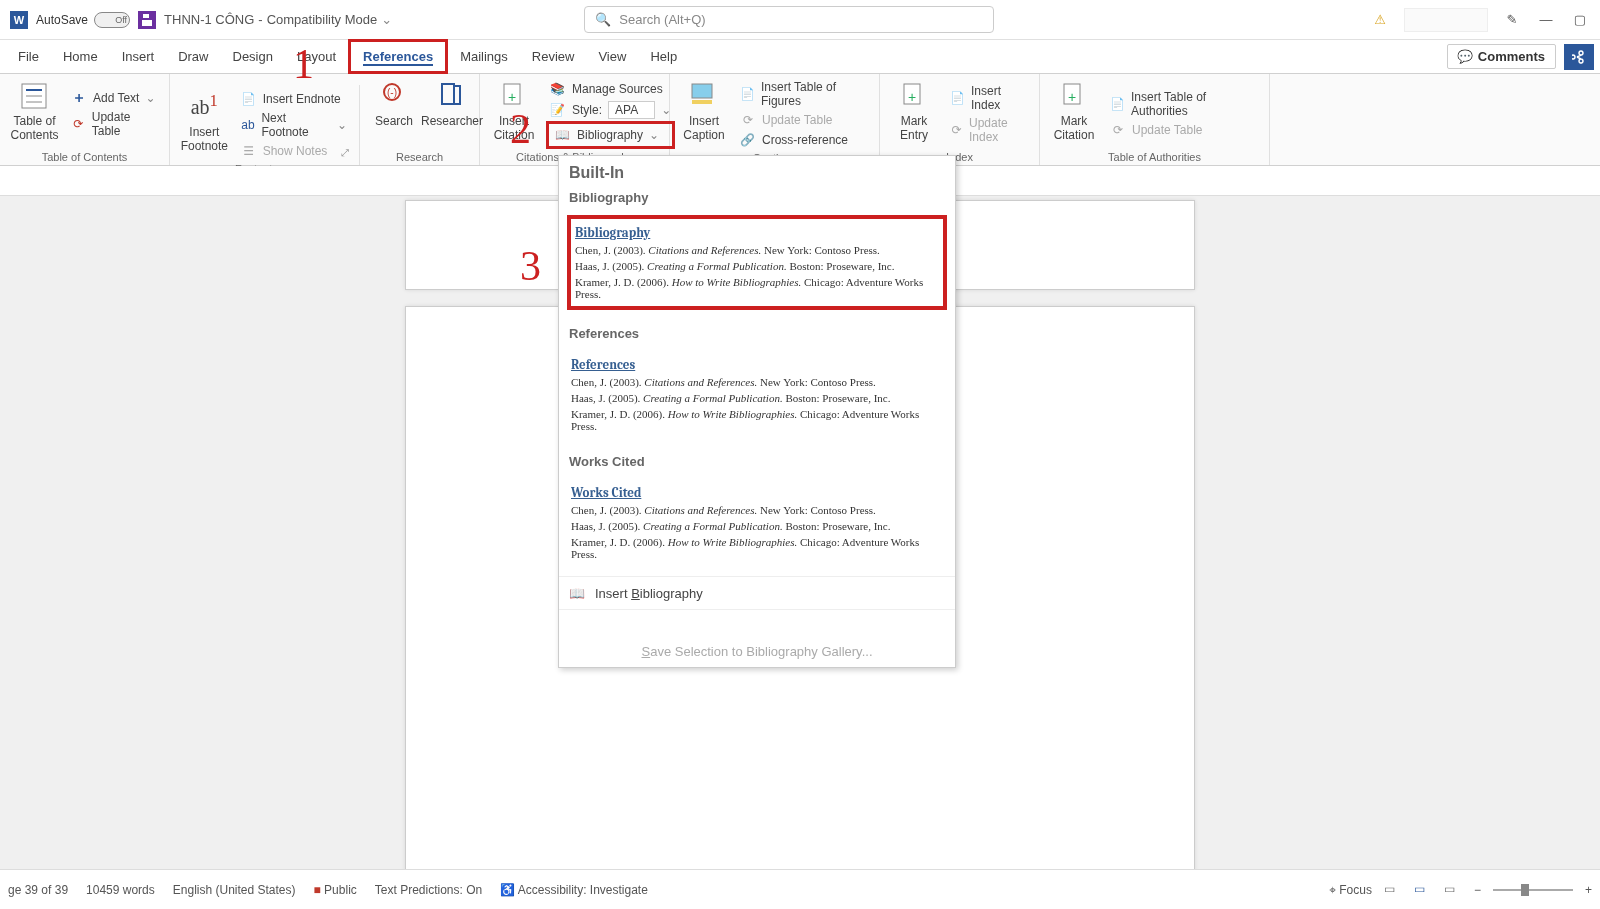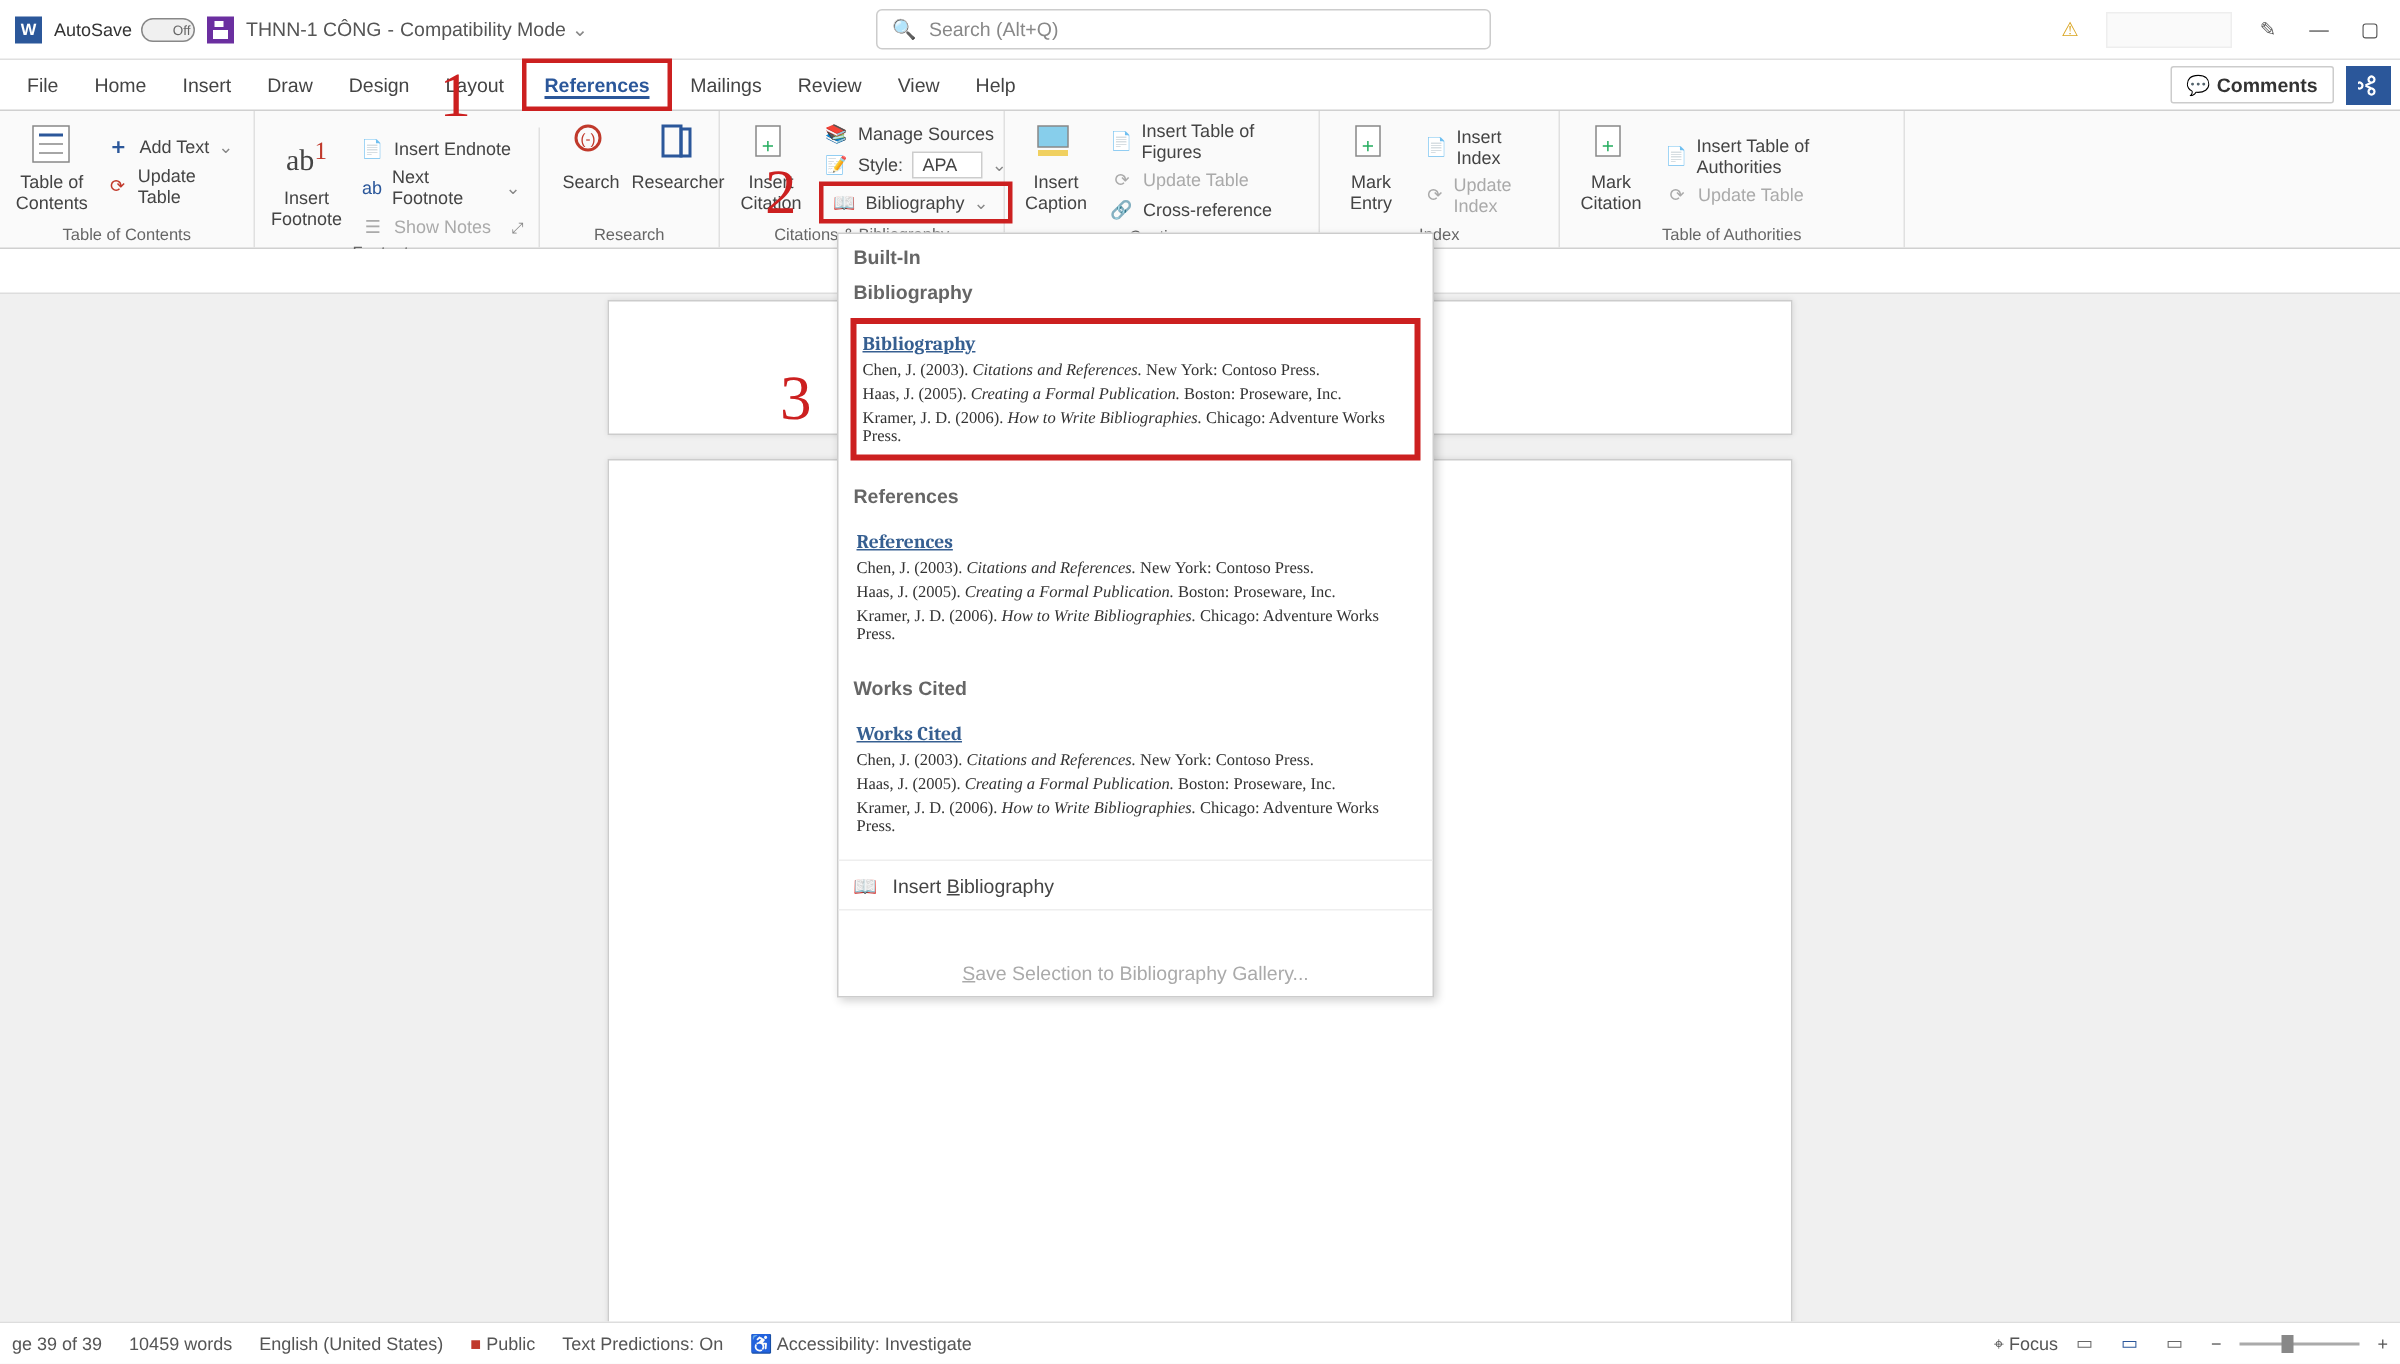--- a/index.html
+++ b/index.html
@@ -52,33 +52,33 @@
   .page-stack { display: flex; flex-direction: column; align-items: center; padding-top: 4px; gap: 16px; }
   .page { width: 790px; background: #fff; border: 1px solid #ccc; box-shadow: 0 0 4px rgba(0,0,0,0.1); }
   .page.small { height: 90px; }
   .page.large { height: 600px; }
 
   
   .anno { position: absolute; color: #cc2020; font-family: "Times New Roman", serif; font-size: 42px; font-weight: 400; }
 
   
   .gallery { position: absolute; left: 558px; top: 155px; width: 398px; background: #fff; border: 1px solid #ccc; box-shadow: 2px 2px 6px rgba(0,0,0,0.2); z-index: 50; }
-  .gallery-section-title { font-weight: bold; color: #666; font-size: 13px; padding: 8px 10px 2px; }
+  .gallery-section-title { font-weight: bold; color: #666; font-size: 16px; padding: 8px 10px 2px; }
   .gallery-item-title { font-weight: bold; color: #666; font-size: 13px; padding: 6px 10px; }
   .gallery-preview { margin: 4px 8px 10px; padding: 6px 4px; }
   .gallery-preview.highlighted { border: 4px solid #cc2020; }
   .preview-heading { font-family: Cambria, serif; font-weight: bold; color: #365f91; font-size: 13px; text-decoration: underline; }
   .preview-entry { font-family: Liberation Serif, serif; font-size: 11px; color: #333; margin-top: 4px; }
   .preview-entry .ital { font-style: italic; }
   .gallery-footer { border-top: 1px solid #eee; padding: 8px 10px; display: flex; align-items: center; gap: 10px; font-size: 13px; color: #444; }
   .gallery-footer.disabled { color: #aaa; flex-direction: column; }
   .accel { text-decoration: underline; }
 
   
-  .statusbar { position: absolute; bottom: 0; left: 0; right: 0; height: 28px; display: flex; align-items: center; padding: 0 8px; font-size: 12px; color: #555; background: #fff; border-top: 1px solid #ddd; gap: 18px; }
+  .statusbar { position: absolute; bottom: 0; left: 0; right: 0; height: 40px; display: flex; align-items: center; padding: 0 8px; font-size: 12px; color: #555; background: #fff; border-top: 1px solid #ddd; gap: 18px; }
   .statusbar .right { margin-left: auto; display: flex; align-items: center; gap: 12px; }
   .view-icon { width: 18px; height: 16px; color: #666; }
   .view-icon.active { color: #2b579a; }
   .zoom-slider { width: 80px; display: flex; align-items: center; }
   .slider-track { flex: 1; height: 2px; background: #aaa; position: relative; }
   .slider-thumb { width: 8px; height: 12px; background: #888; position: absolute; left: 35%; top: -5px; }
 
   svg { display: block; }
 </style>
 </head>

